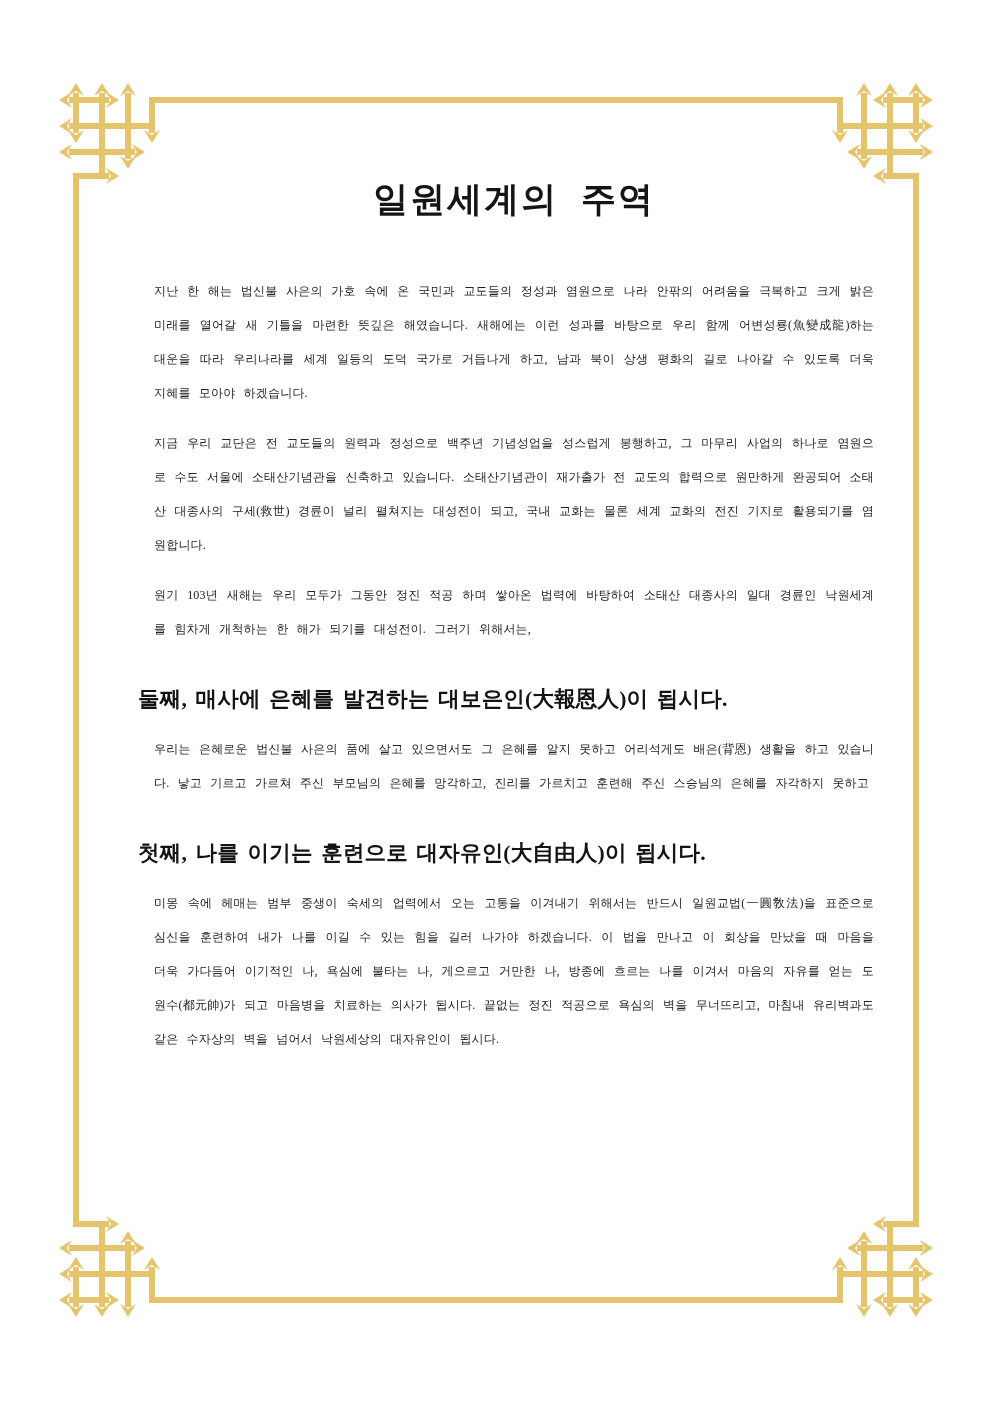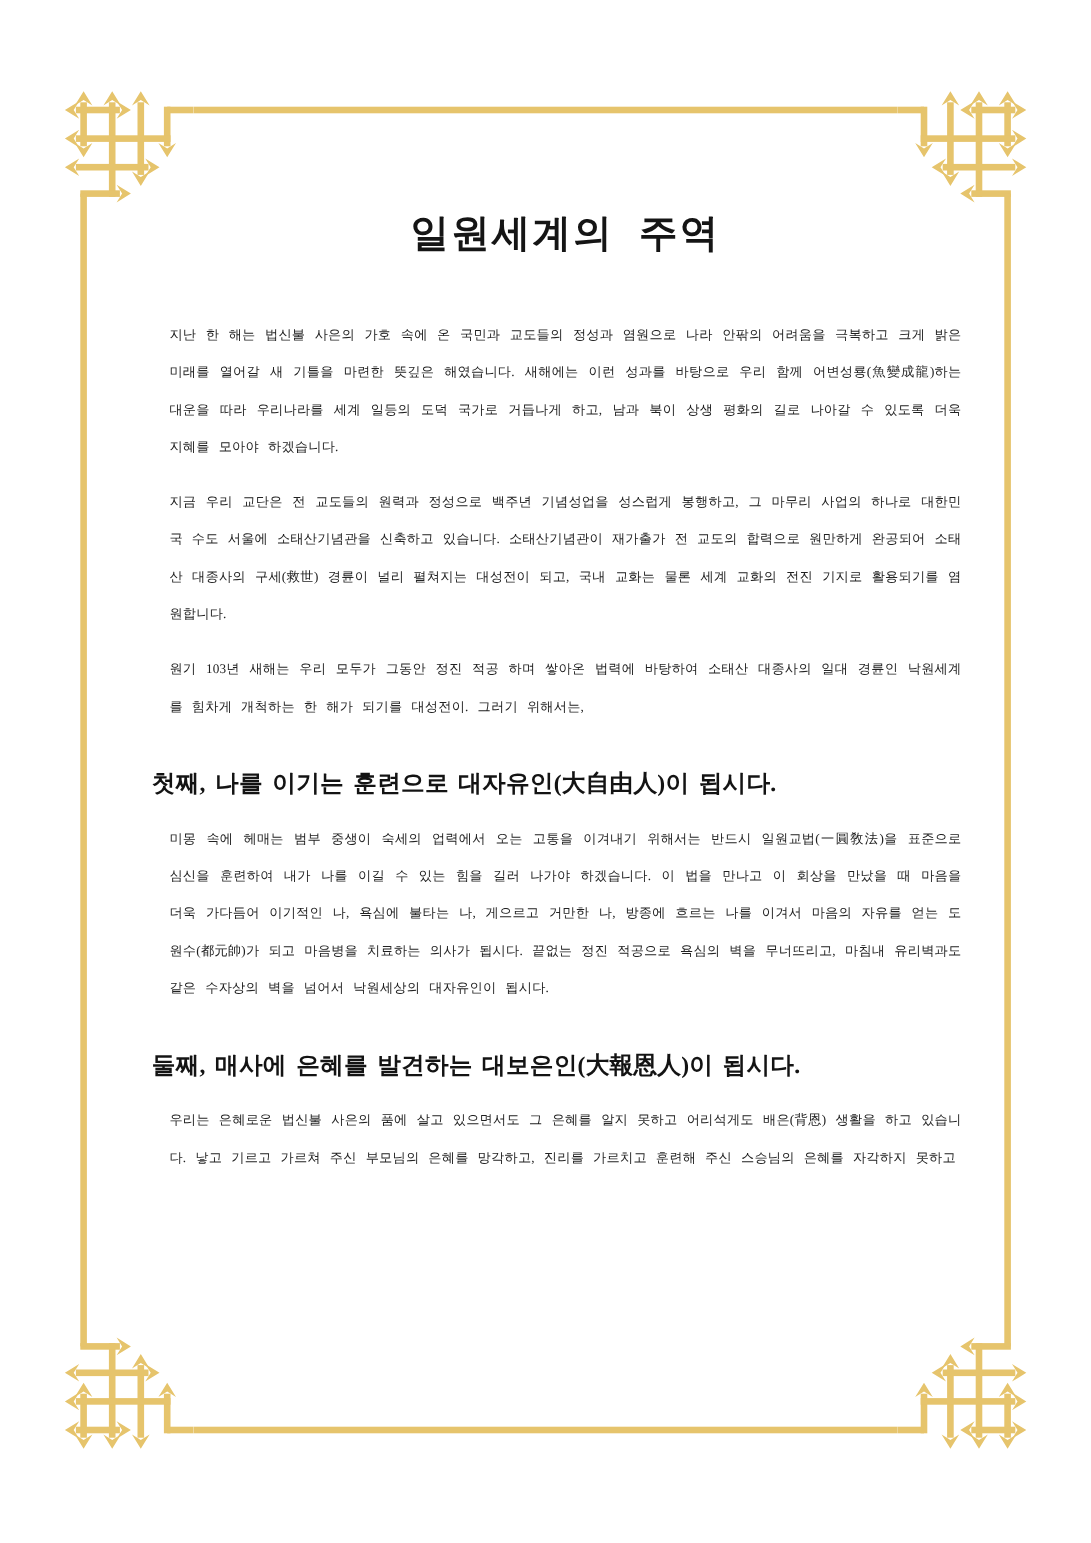--- a/index.html
+++ b/index.html
@@ -19,21 +19,21 @@
   .bline.right{left:913px;top:200px;width:6px;height:1000px;}
   
   .orn{position:absolute;width:120px;height:120px;}
   .orn.tl{left:56px;top:80px;}
   .orn.tr{left:816px;top:80px;transform:scaleX(-1);}
   .orn.bl{left:56px;top:1200px;transform:scaleY(-1);}
   .orn.br{left:816px;top:1200px;transform:scale(-1,-1);}
   
   .content{
     position:absolute;
-    left:138px;top:13px;width:752px;
+    left:138px;top:0;width:752px;
   }
   .title{
     margin:178px 0 0 0;
     font-size:35px;line-height:44px;
     font-weight:bold;
     text-align:center;
     letter-spacing:2px;
     word-spacing:12px;
     color:#151515;
   }
@@ -111,28 +111,28 @@
     </svg>
   <svg class="orn br">
       <use href="#lattice"></use>
     </svg>
 
   <div class="content">
     <h1 class="title">일원세계의 주역</h1>
 
     <div class="intro">
       <p class="body-par">지난 한 해는 법신불 사은의 가호 속에 온 국민과 교도들의 정성과 염원으로 나라 안팎의 어려움을 극복하고 크게 밝은 미래를 열어갈 새 기틀을 마련한 뜻깊은 해였습니다. 새해에는 이런 성과를 바탕으로 우리 함께 어변성룡(魚變成龍)하는 대운을 따라 우리나라를 세계 일등의 도덕 국가로 거듭나게 하고, 남과 북이 상생 평화의 길로 나아갈 수 있도록 더욱 지혜를 모아야 하겠습니다.</p>
-      <p class="body-par">지금 우리 교단은 전 교도들의 원력과 정성으로 백주년 기념성업을 성스럽게 봉행하고, 그 마무리 사업의 하나로 대한민국 수도 서울에 소태산기념관을 신축하고 있습니다. 소태산기념관이 재가출가 전 교도의 합력으로 원만하게 완공되어 소태산 대종사의 구세(救世) 경륜이 널리 펼쳐지는 대성전이 되고, 국내 교화는 물론 세계 교화의 전진 기지로 활용되기를 염원합니다.</p>
+      <p class="body-par">지금 우리 교단은 전 교도들의 원력과 정성으로 백주년 기념성업을 성스럽게 봉행하고, 그 마무리 사업의 하나로 염원으로 수도 서울에 소태산기념관을 신축하고 있습니다. 소태산기념관이 재가출가 전 교도의 합력으로 원만하게 완공되어 소태산 대종사의 구세(救世) 경륜이 널리 펼쳐지는 대성전이 되고, 국내 교화는 물론 세계 교화의 전진 기지로 활용되기를 염원합니다.</p>
       <p class="body-par">원기 103년 새해는 우리 모두가 그동안 정진 적공 하며 쌓아온 법력에 바탕하여 소태산 대종사의 일대 경륜인 낙원세계를 힘차게 개척하는 한 해가 되기를 대성전이. 그러기 위해서는,</p>
+    </div>
+
+    <div class="section">
+      <h2 class="sec-head">둘째, 매사에 은혜를 발견하는 대보은인(大報恩人)이 됩시다.</h2>
+      <p class="body-par">우리는 은혜로운 법신불 사은의 품에 살고 있으면서도 그 은혜를 알지 못하고 어리석게도 배은(背恩) 생활을 하고 있습니다. 낳고 기르고 가르쳐 주신 부모님의 은혜를 망각하고, 진리를 가르치고 훈련해 주신 스승님의 은혜를 자각하지 못하고</p>
     </div>
 
     <div class="section">
       <h2 class="sec-head">첫째, 나를 이기는 훈련으로 대자유인(大自由人)이 됩시다.</h2>
       <p class="body-par">미몽 속에 헤매는 범부 중생이 숙세의 업력에서 오는 고통을 이겨내기 위해서는 반드시 일원교법(一圓敎法)을 표준으로 심신을 훈련하여 내가 나를 이길 수 있는 힘을 길러 나가야 하겠습니다. 이 법을 만나고 이 회상을 만났을 때 마음을 더욱 가다듬어 이기적인 나, 욕심에 불타는 나, 게으르고 거만한 나, 방종에 흐르는 나를 이겨서 마음의 자유를 얻는 도원수(都元帥)가 되고 마음병을 치료하는 의사가 됩시다. 끝없는 정진 적공으로 욕심의 벽을 무너뜨리고, 마침내 유리벽과도 같은 수자상의 벽을 넘어서 낙원세상의 대자유인이 됩시다.</p>
     </div>
-
-    <div class="section">
-      <h2 class="sec-head">둘째, 매사에 은혜를 발견하는 대보은인(大報恩人)이 됩시다.</h2>
-      <p class="body-par">우리는 은혜로운 법신불 사은의 품에 살고 있으면서도 그 은혜를 알지 못하고 어리석게도 배은(背恩) 생활을 하고 있습니다. 낳고 기르고 가르쳐 주신 부모님의 은혜를 망각하고, 진리를 가르치고 훈련해 주신 스승님의 은혜를 자각하지 못하고</p>
-    </div>
   </div>
 
 </div>
 
 </body></html>

